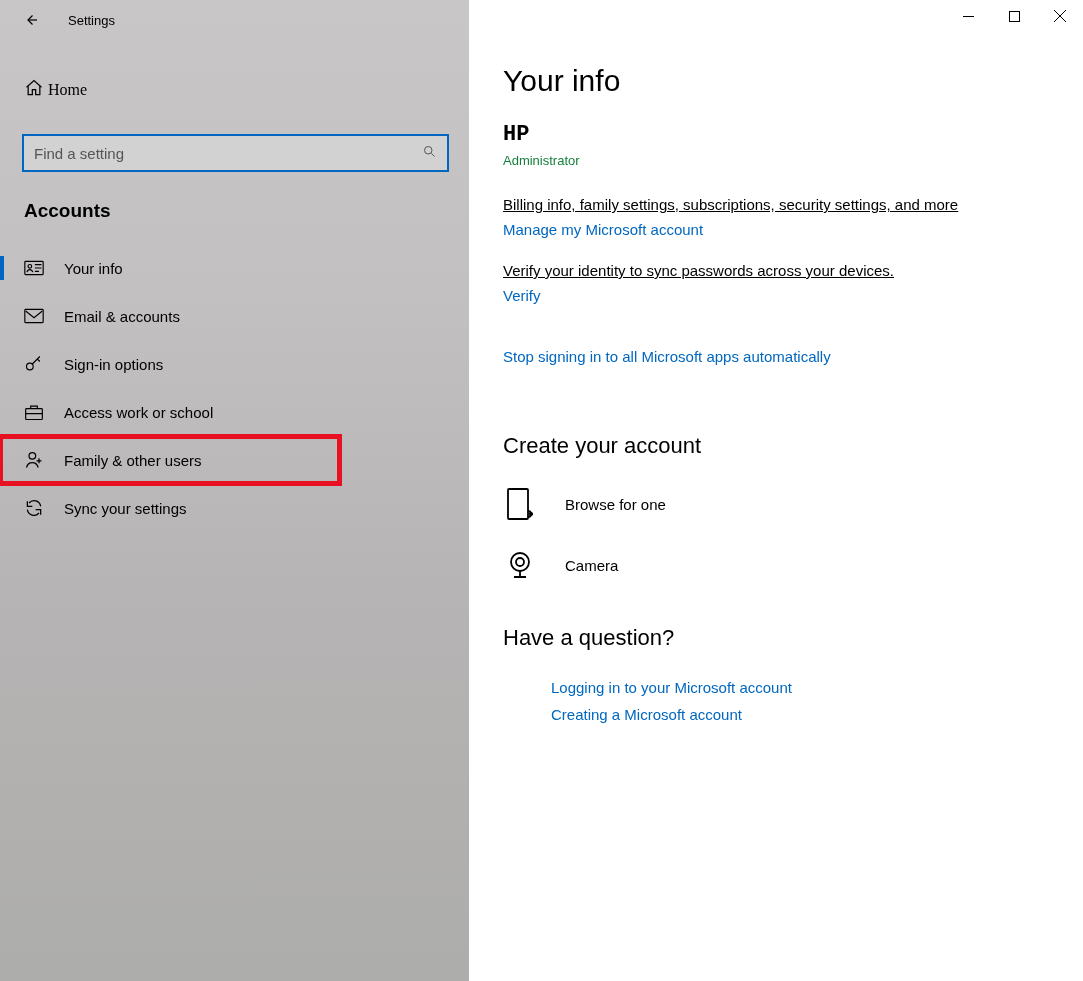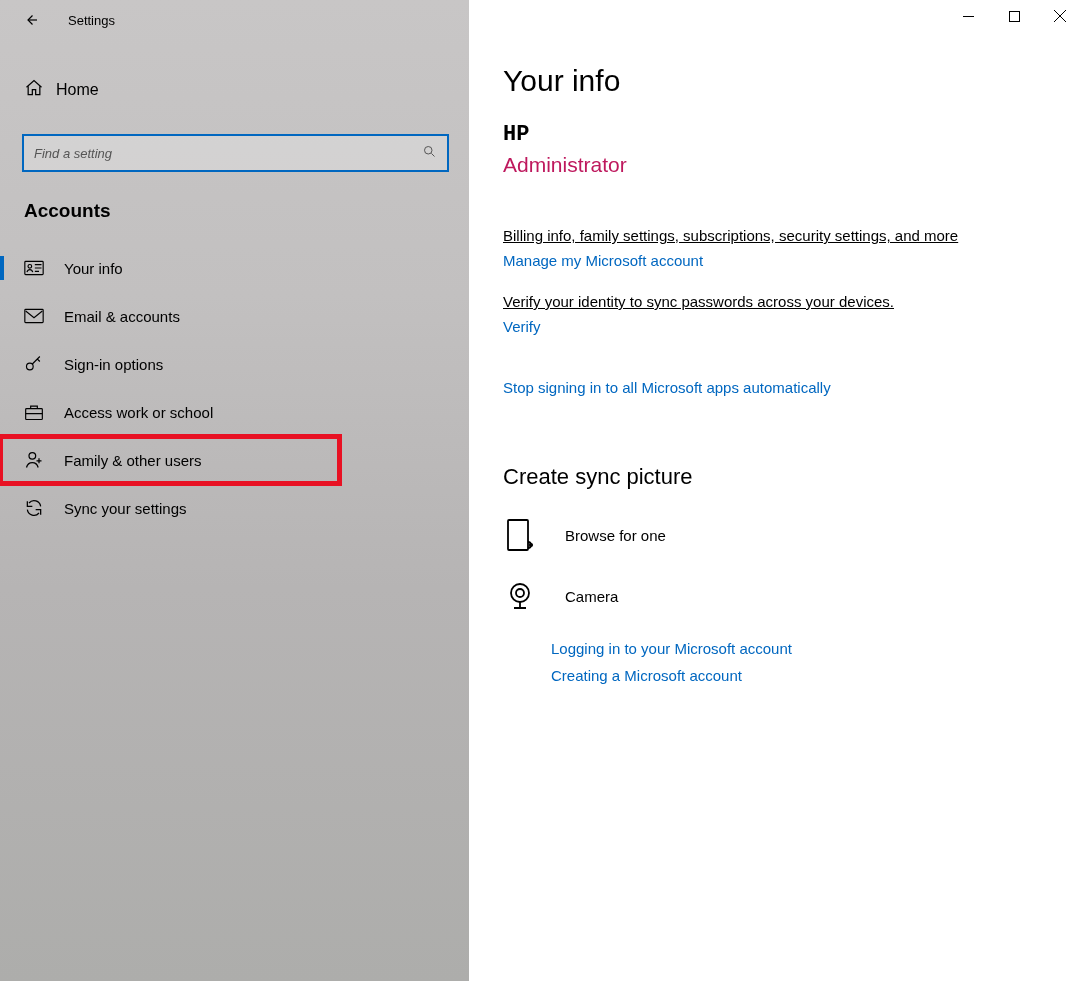--- a/index.html
+++ b/index.html
@@ -27,44 +27,44 @@
     gap: 28px;
   }
   .back-arrow svg { display:block; }
   .app-title { font-size: 13px; color: #000; }
   .home-row {
     display: flex;
     align-items: center;
     height: 52px;
     padding-left: 24px;
     margin-top: 24px;
-    gap: 12px;
+    gap: 4px;
     font-size: 16px;
+    font-family: Liberation Serif, serif;
   }
   .search-wrap {
     margin: 18px 20px 0 22px;
   }
   .search-box {
     width: 100%;
     height: 38px;
     border: 2px solid #0067c0;
     background: rgba(255,255,255,0.25);
     display: flex;
     align-items: center;
     padding: 0 10px;
     position: relative;
   }
   .search-box input {
     flex: 1;
     border: none;
     background: transparent;
-    font-size: 13px;
+    font-size: 15px;
     color: #333;
     outline: none;
-    font-style: italic;
   }
   .search-box input::placeholder { color: #555; }
   .search-icon { color: #555; }
   .section-hdr {
     font-weight: 600;
     font-size: 19px;
     padding: 28px 0 6px 24px;
   }
   .nav-list { margin-top: 16px; }
   .nav-item {
@@ -105,21 +105,21 @@
   }
   .win-btn {
     width: 46px; height: 32px;
     display: flex; align-items: center; justify-content: center;
     color: #000;
     cursor: pointer;
   }
   .page-title { font-size: 30px; font-weight: 500; margin-bottom: 24px; }
   .user-name { font-size: 22px; font-weight: 700; margin-bottom: 4px; font-family: Liberation Mono, monospace; }
   .user-email { font-size: 15px; color: #ddd; margin-bottom: 6px; }
-  .user-role { font-size: 21px; color: #be185d; margin-bottom: 50px; }
+  .user-role { font-size: 13px; color: #15803d; margin-bottom: 28px; }
   .body-text { font-size: 15px; color: #000; margin-bottom: 8px; max-width: 560px; text-decoration: underline; }
   .link { color: #0067c0; font-size: 15px; cursor: pointer; display: inline-block; margin-bottom: 24px; }
   .link.tight { margin-bottom: 10px; margin-left: 48px; }
   .section-title { font-size: 22px; font-weight: 500; margin-top: 44px; margin-bottom: 28px; }
   .pic-row {
     display: flex; align-items: center; gap: 28px;
     margin-bottom: 28px;
   }
   .pic-icon { width: 34px; display:flex; justify-content:center; }
   .help-links .link { display:block; margin-bottom: 10px; }
@@ -249,21 +249,21 @@
 
   <div class="body-text">Billing info, family settings, subscriptions, security settings, and more</div>
   <a class="link">Manage my Microsoft account</a>
 
   <div class="body-text">Verify your identity to sync passwords across your devices.</div>
   <a class="link">Verify</a>
 
   <div style="height:20px"></div>
   <a class="link">Stop signing in to all Microsoft apps automatically</a>
 
-  <h2 class="section-title">Create sync picture</h2>
+  <h2 class="section-title">Create your account</h2>
 
   <div class="pic-row">
     <span class="pic-icon">
       <svg width="28" height="34" viewBox="0 0 28 34" fill="none" stroke="#000" stroke-width="1.8">
           <rect x="2" y="2" width="20" height="30" rx="1"></rect>
           <path d="M22 24c2 0 3 1 3 3s-1 3-3 3"></path>
           <circle cx="25" cy="27" r="1.2" fill="#000"></circle>
         </svg>
     </span>
     <span>Browse for one</span>
@@ -273,17 +273,18 @@
     <span class="pic-icon">
       <svg width="32" height="32" viewBox="0 0 32 32" fill="none" stroke="#000" stroke-width="1.8">
           <circle cx="16" cy="13" r="9"></circle>
           <circle cx="16" cy="13" r="4"></circle>
           <path d="M10 28h12M16 22v6"></path>
         </svg>
     </span>
     <span>Camera</span>
   </div>
 
+  <h2 class="section-title">Have a question?</h2>
   <div class="help-links">
     <a class="link tight">Logging in to your Microsoft account</a>
     <a class="link tight">Creating a Microsoft account</a>
   </div>
 </div>
 
 </body></html>

